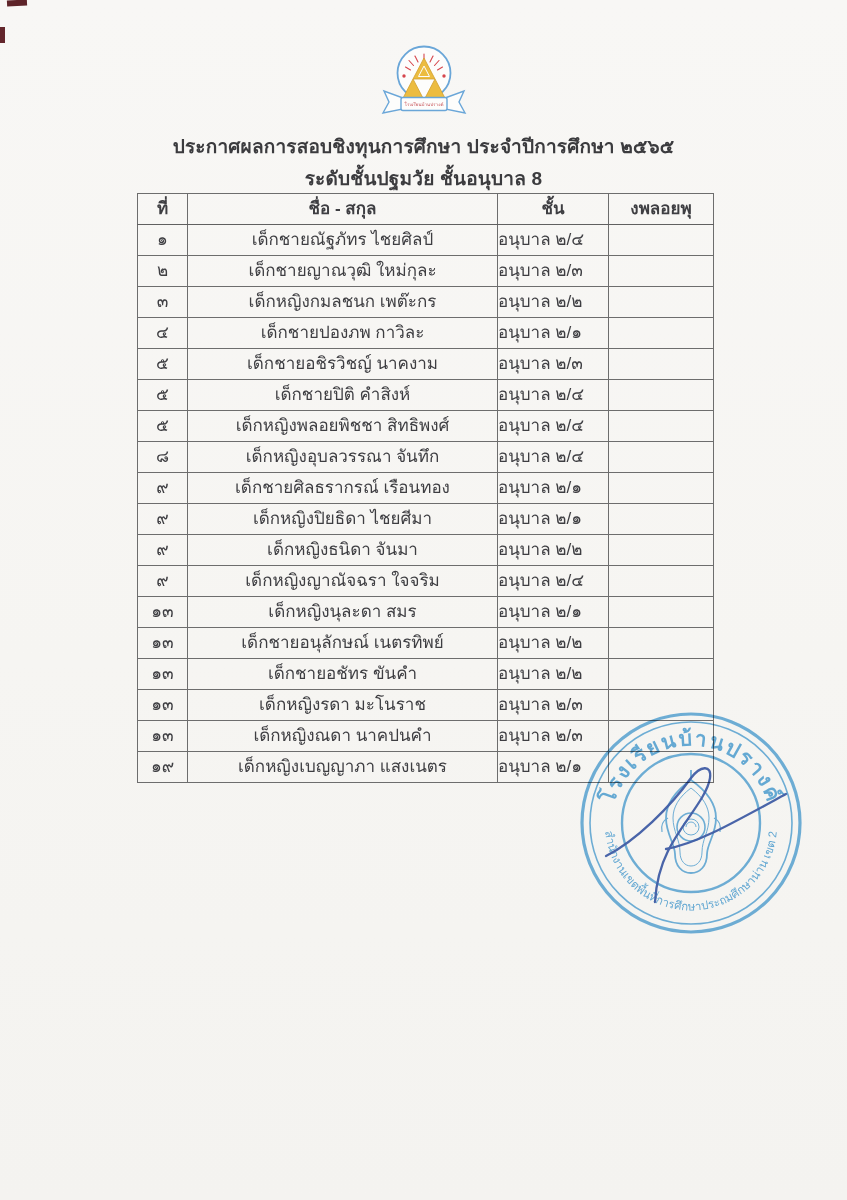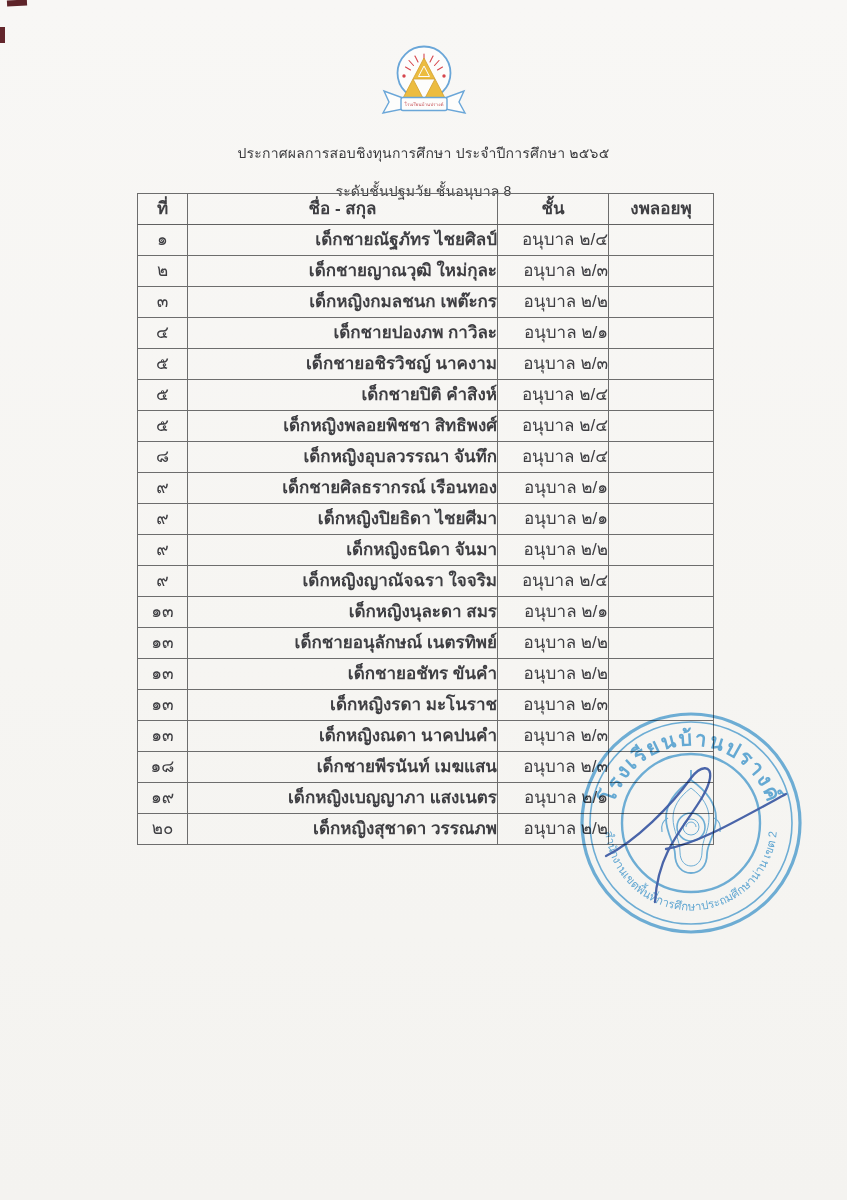--- a/index.html
+++ b/index.html
@@ -15,42 +15,42 @@
   }
   
   .artifact1{position:absolute;left:7px;top:0;width:20px;height:6px;background:#5e2429;transform:rotate(-3deg);}
   .artifact2{position:absolute;left:0;top:27px;width:5px;height:16px;background:#63262c;}
 
   
   .logo{position:absolute;left:374px;top:42px;width:100px;height:86px;}
 
   
   .title-block{position:absolute;left:0;top:131px;width:847px;text-align:center;color:#3b3b3e;}
-  .title-line{font-size:14px;font-weight:normal;line-height:32px;letter-spacing:.2px;margin-top:6px;}
+  .title-line{font-size:19px;font-weight:bold;line-height:32px;letter-spacing:.2px;}
 
   
   table.results{
     position:absolute;left:137px;top:193px;width:576px;
     border-collapse:collapse;table-layout:fixed;
     color:#3e3e42;
   }
   table.results col.c1{width:50px;}
   table.results col.c2{width:310px;}
   table.results col.c3{width:111px;}
   table.results col.c4{width:105px;}
   table.results th, table.results td{
     border:1px solid #6d6d6d;
     height:30px;padding:0;overflow:hidden;white-space:nowrap;
     font-size:17px;line-height:30px;
   }
   table.results{border:1.5px solid #636363;}
   table.results th{font-weight:bold;text-align:center;height:29px;border-bottom:1.4px solid #606060;}
   td.c-no{text-align:center;}
-  td.c-name{text-align:right;padding-left:10px;font-weight:bold;}
-  td.c-class{text-align:right;}
+  td.c-name{text-align:center;padding-left:10px;}
+  td.c-class{text-align:left;}
   td.c-note{text-align:center;}
 
   
   .stamp{position:absolute;left:576px;top:706px;width:232px;height:240px;mix-blend-mode:multiply;opacity:.92;}
   .stamp svg{display:block;width:100%;height:100%;}
 </style>
 </head>
 <body>
 
 <div class="page">
@@ -207,35 +207,23 @@
       <td class="c-class">อนุบาล ๒/๓</td>
       <td class="c-note"></td>
     </tr>
         <tr>
       <td class="c-no">๑๓</td>
       <td class="c-name">เด็กหญิงณดา นาคปนคำ</td>
       <td class="c-class">อนุบาล ๒/๓</td>
       <td class="c-note"></td>
     </tr>
         <tr>
-      <td class="c-no">๑๘</td>
-      <td class="c-name">เด็กชายพีรนันท์ เมฆแสน</td>
-      <td class="c-class">อนุบาล ๒/๓</td>
-      <td class="c-note"></td>
-    </tr>
-        <tr>
       <td class="c-no">๑๙</td>
       <td class="c-name">เด็กหญิงเบญญาภา แสงเนตร</td>
       <td class="c-class">อนุบาล ๒/๑</td>
-      <td class="c-note"></td>
-    </tr>
-        <tr>
-      <td class="c-no">๒๐</td>
-      <td class="c-name">เด็กหญิงสุชาดา วรรณภพ</td>
-      <td class="c-class">อนุบาล ๒/๒</td>
       <td class="c-note"></td>
     </tr>
       </tbody>
   </table>
 
   <div class="stamp">
     <svg viewBox="0 0 232 240" xmlns="http://www.w3.org/2000/svg">
       <defs>
         <path id="arcTop" d="M 36,132 A 80,80 0 1 1 194,132"></path>
         <path id="arcBottom" d="M 31,100 A 86,86 0 1 0 199,100"></path>

